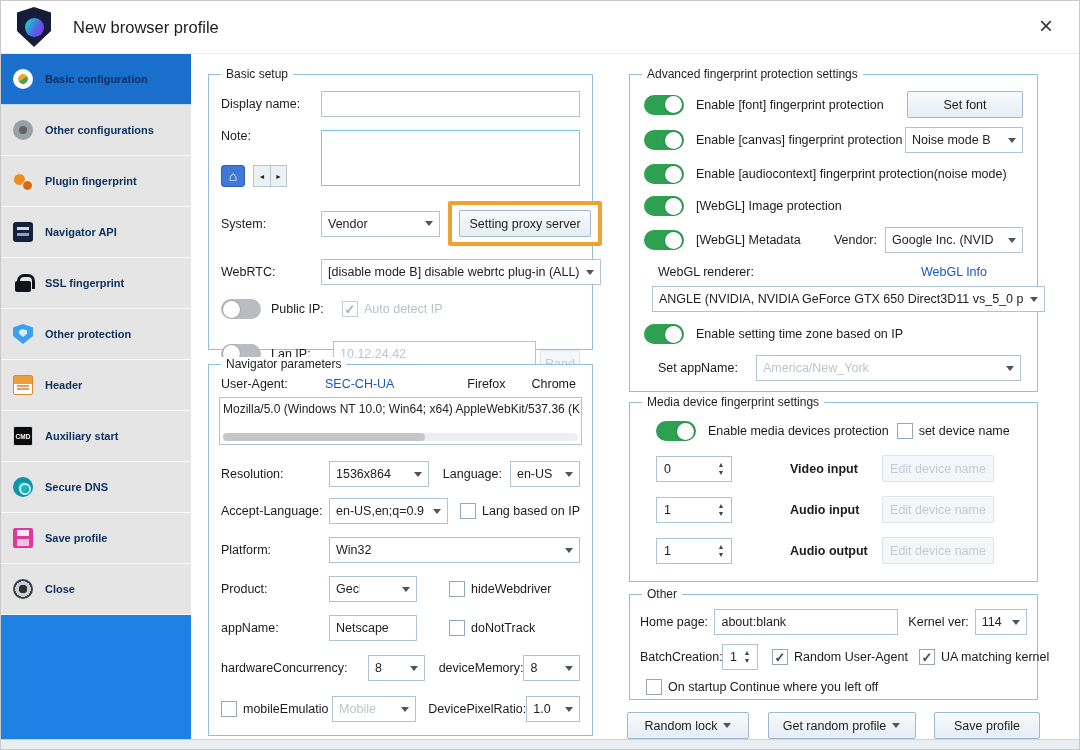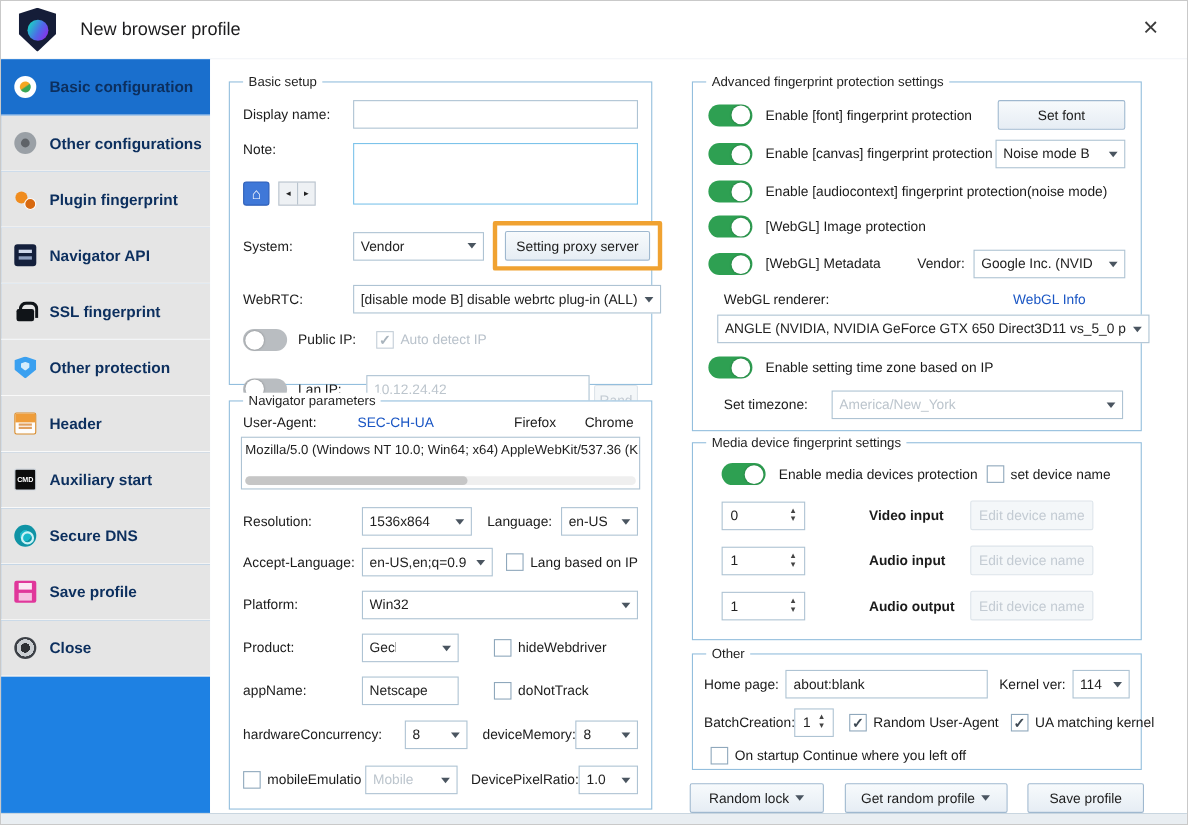--- a/index.html
+++ b/index.html
@@ -15,21 +15,21 @@
   .logo-orb { width:19px; height:19px; border-radius:50%; background:linear-gradient(120deg,#19d3c5 10%,#4f68e8 55%,#8a2fe8 90%); }
   .title { margin-left:22px; font-size:16.5px; color:#1c1c1e; }
   .close-x { position:absolute; right:26px; top:12px; font-size:24px; color:#3c3c3c; cursor:pointer; line-height:26px; }
   
   .bodywrap { display:flex; height:686px; border-top:1px solid #e8eef3; }
   .bottomstrip { height:12px; background:#e9eef2; border-top:1px solid #c9d6e0; }
   
   .sidebar { width:190px; background:#1e81e3; flex-shrink:0; }
   .side-item { height:51px; display:flex; align-items:center; padding-left:12px; border-bottom:1px solid rgba(255,255,255,.75); cursor:pointer; background:#e5e5e5; }
   .side-item.selected { background:#1a6fcd; }
-  .side-label { margin-left:12px; font-size:14px; color:#0c2f5e; font-weight:bold; }
+  .side-label { margin-left:12px; font-size:11px; color:#0c2f5e; font-weight:bold; }
   .sicon { width:20px; height:20px; flex-shrink:0; position:relative; }
   .i-compass { background:#fff; border-radius:50%; }
   .i-compass::after { content:""; position:absolute; left:5px; top:5px; width:10px; height:10px; border-radius:50%; background:linear-gradient(135deg,#f5a623 45%,#3aa757 55%); transform:rotate(10deg); }
   .i-cogs { background:#9aa0a6; border-radius:50%; }
   .i-cogs::after { content:""; position:absolute; left:6px; top:6px; width:8px; height:8px; border-radius:50%; background:#5f6artless368; background:#5f6368; }
   .i-plugin { }
   .i-plugin::before { content:""; position:absolute; left:1px; top:3px; width:11px; height:11px; border-radius:50%; background:#f08c1e; }
   .i-plugin::after { content:""; position:absolute; left:9px; top:9px; width:9px; height:9px; border-radius:50%; background:#d8690f; border:1px solid #fff; }
   .i-api { background:#14203c; border-radius:3px; }
   .i-api::after { content:""; position:absolute; left:4px; top:5px; right:4px; height:3px; background:#cfd8ea; box-shadow:0 6px 0 #8fa0c0; }
@@ -359,21 +359,21 @@
             <span class="dd-arrow"></span>
           </div>
         </div>
         <div class="trow" style="margin-top:12px;">
           <div class="toggle on">
               <div class="knob"></div>
             </div>
           <span class="tlbl">Enable setting time zone based on IP</span>
         </div>
         <div class="trow" style="margin-top:11px; padding-left:28px; padding-right:16px;">
-          <span class="lbl" style="width:98px;">Set timezone:</span>
+          <span class="lbl" style="width:98px;">Set appName:</span>
           <div class="dd disabled" style="flex:1;">
             <span class="dd-val">America/New_York</span>
             <span class="dd-arrow"></span>
           </div>
         </div>
       </div>
 
       <div class="fieldset" id="fs-media">
         <span class="legend">Media device fingerprint settings</span>
         <div class="trow" style="margin-top:18px; padding-left:26px;">

